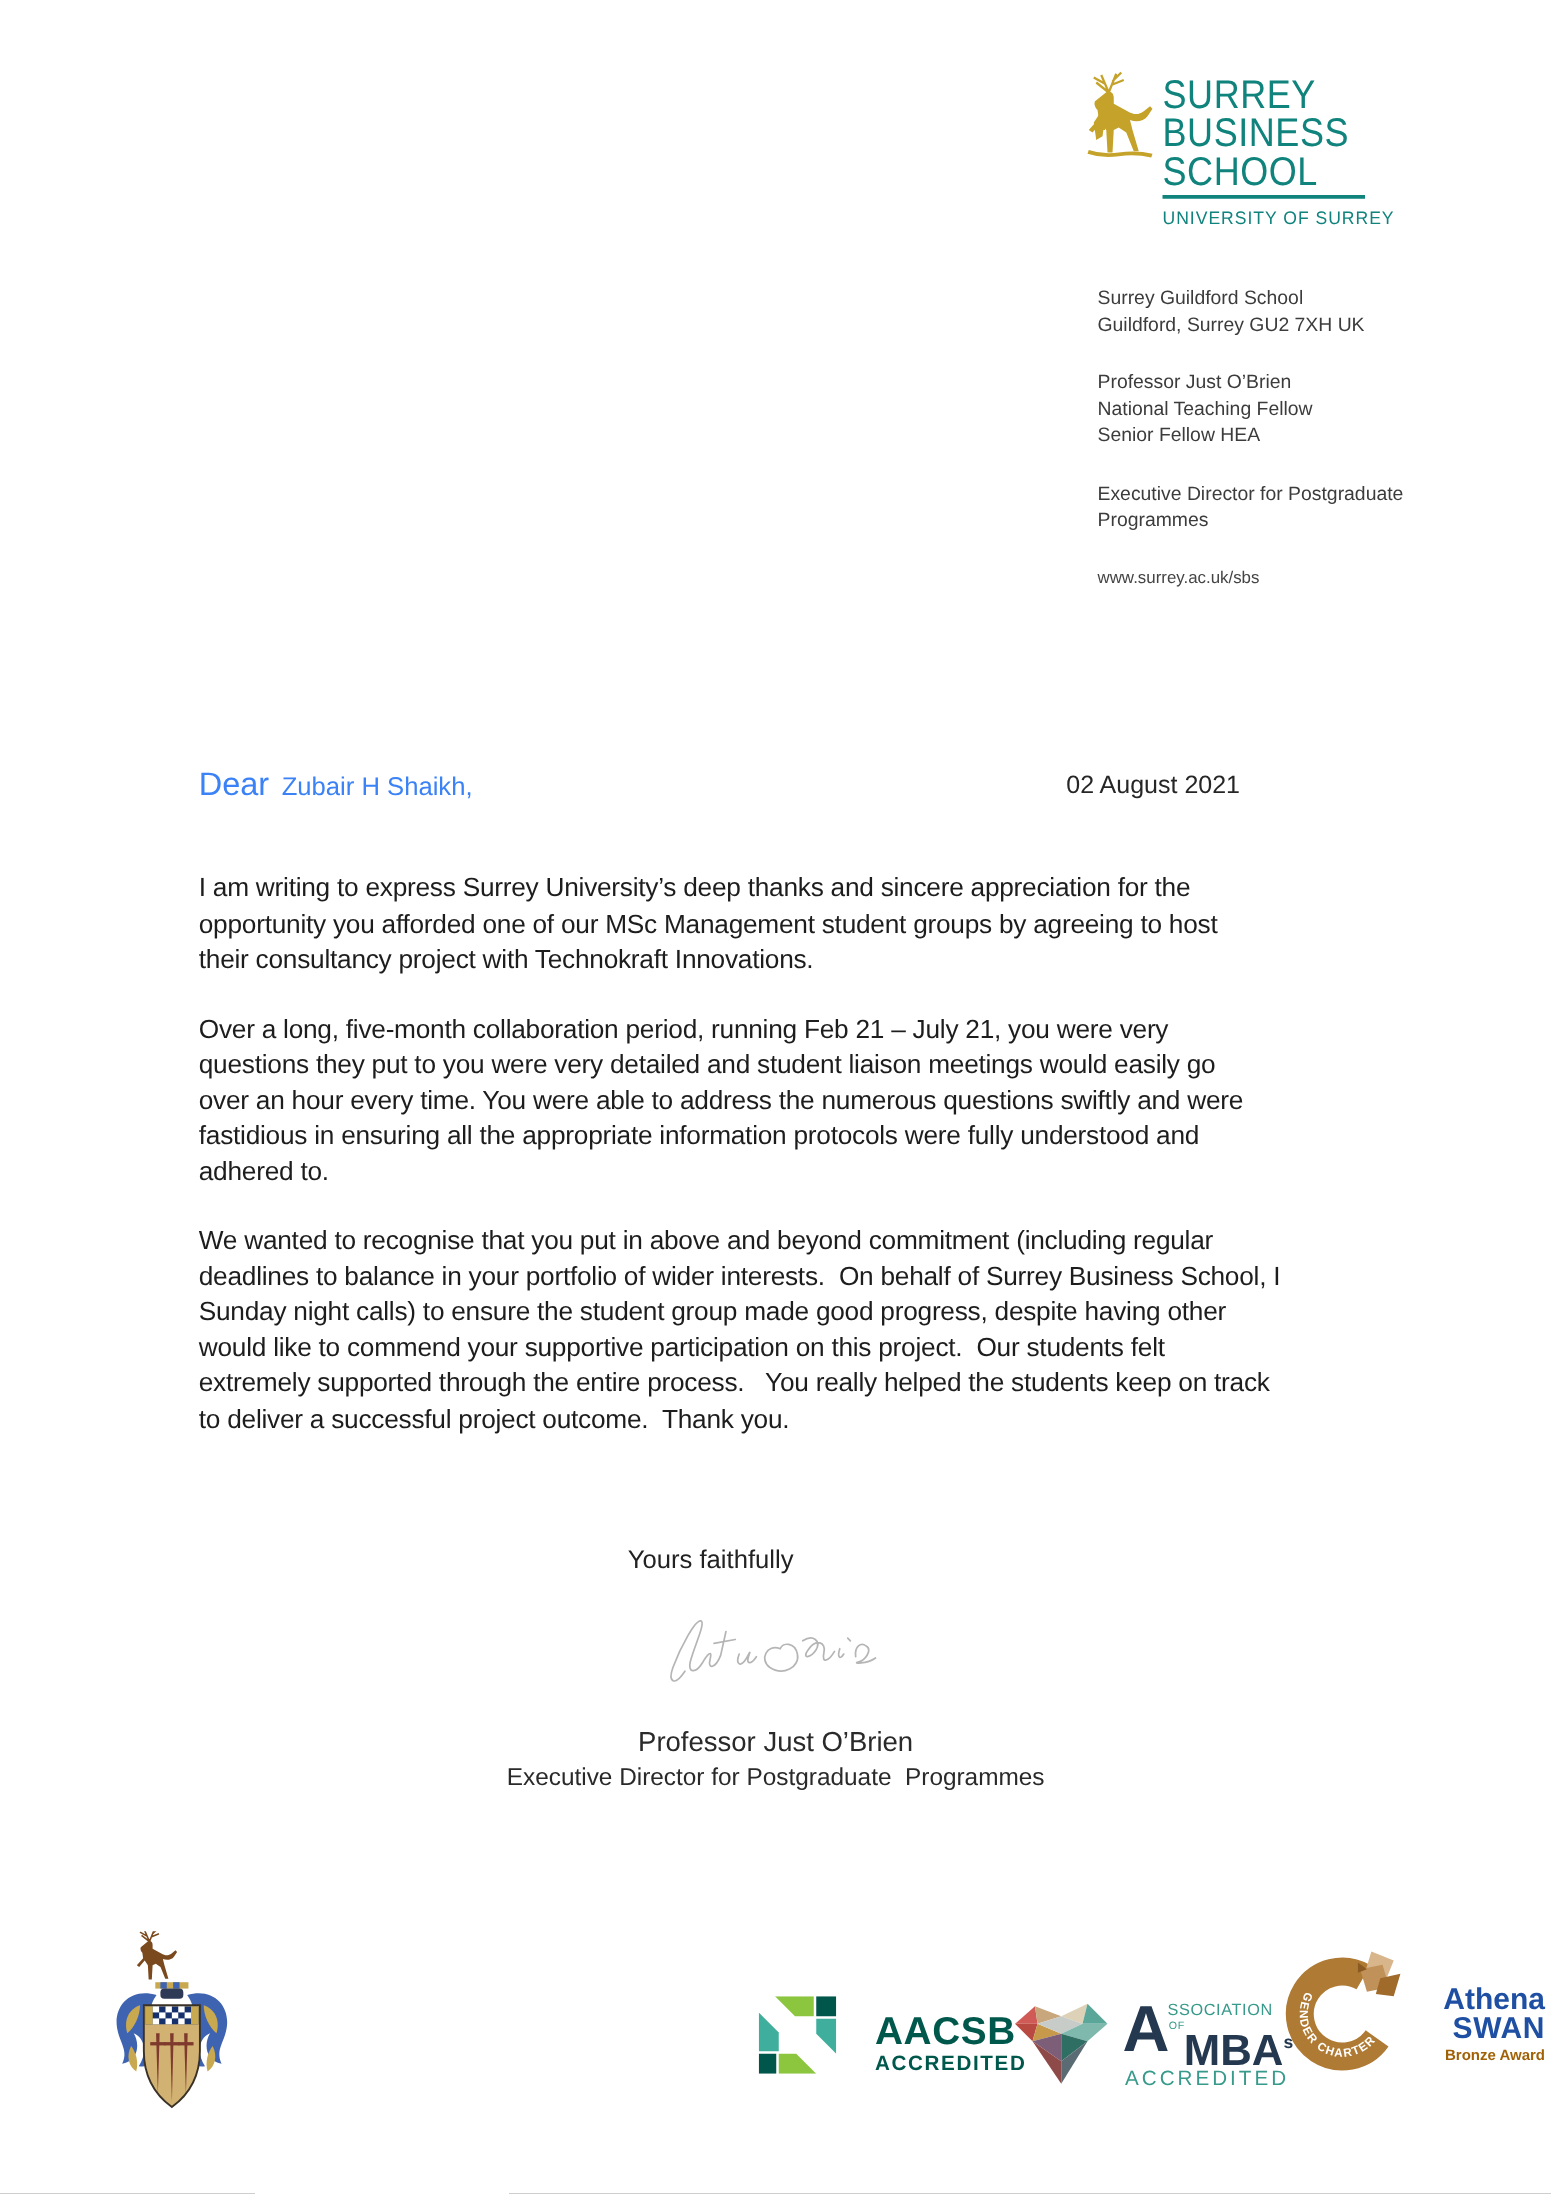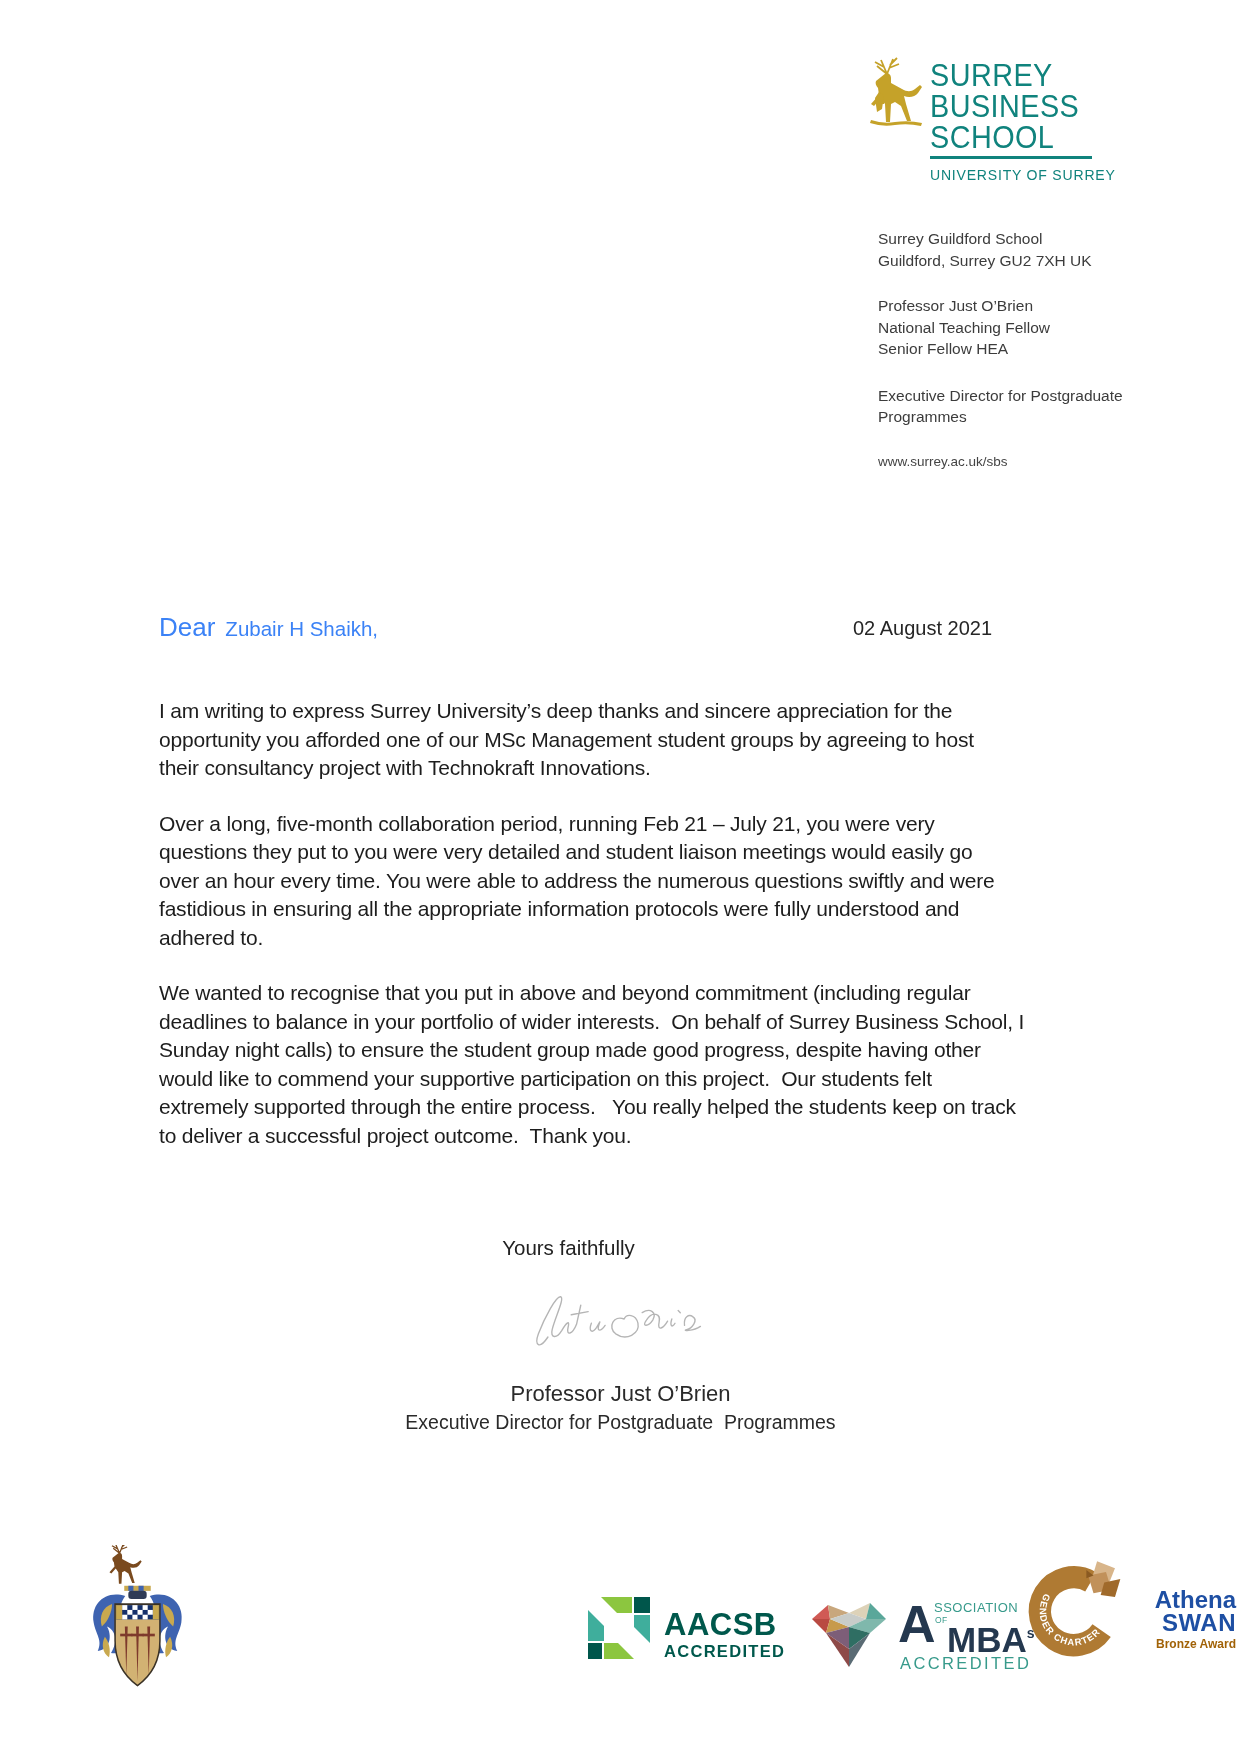--- a/index.html
+++ b/index.html
@@ -31,21 +31,21 @@
   .body-text{left:159px;top:697px;color:#1d1d1d;}
   .para{margin-bottom:27px;}
   .line{font-size:21px;line-height:28.5px;letter-spacing:-.2px;white-space:pre;}
   .closing{left:0;top:1236px;width:1137px;text-align:center;font-size:20.5px;color:#222;}
   .sig-wrap{left:0;top:1284px;width:1241px;text-align:center;}
   .sig-name{left:0;top:1381px;width:1241px;text-align:center;font-size:22px;color:#2a2a2a;white-space:pre;}
   .sig-title{left:0;top:1411px;width:1241px;text-align:center;font-size:19.5px;color:#2a2a2a;white-space:pre;}
 
   
   .crest{left:80px;top:1545px;}
-  .aacsb{left:588px;top:1597px;display:flex;}
+  .aacsb{left:607px;top:1597px;display:flex;gap:17px;}
   .aacsb-text{margin-left:14px;margin-top:12px;color:#00584C;}
   .aacsb-name{font-size:31px;font-weight:bold;letter-spacing:.5px;line-height:32px;}
   .aacsb-sub{font-size:16.5px;font-weight:bold;letter-spacing:1.3px;margin-top:1px;}
   .amba{left:806px;top:1592px;display:flex;}
   .amba-text{position:relative;width:136px;height:82px;margin-left:6px;}
   .amba-a{position:absolute;left:0;top:6px;font-size:52px;font-weight:bold;color:#24384F;line-height:52px;}
   .amba-assoc{position:absolute;left:36px;top:8px;font-size:13px;letter-spacing:.5px;color:#379A8B;}
   .amba-of{position:absolute;left:37px;top:23px;font-size:8.5px;letter-spacing:.5px;color:#379A8B;}
   .amba-mba{position:absolute;left:49px;top:24px;font-size:35px;font-weight:bold;color:#24384F;line-height:35px;}
   .amba-s{font-size:14px;vertical-align:14px;font-weight:bold;color:#24384F;}

